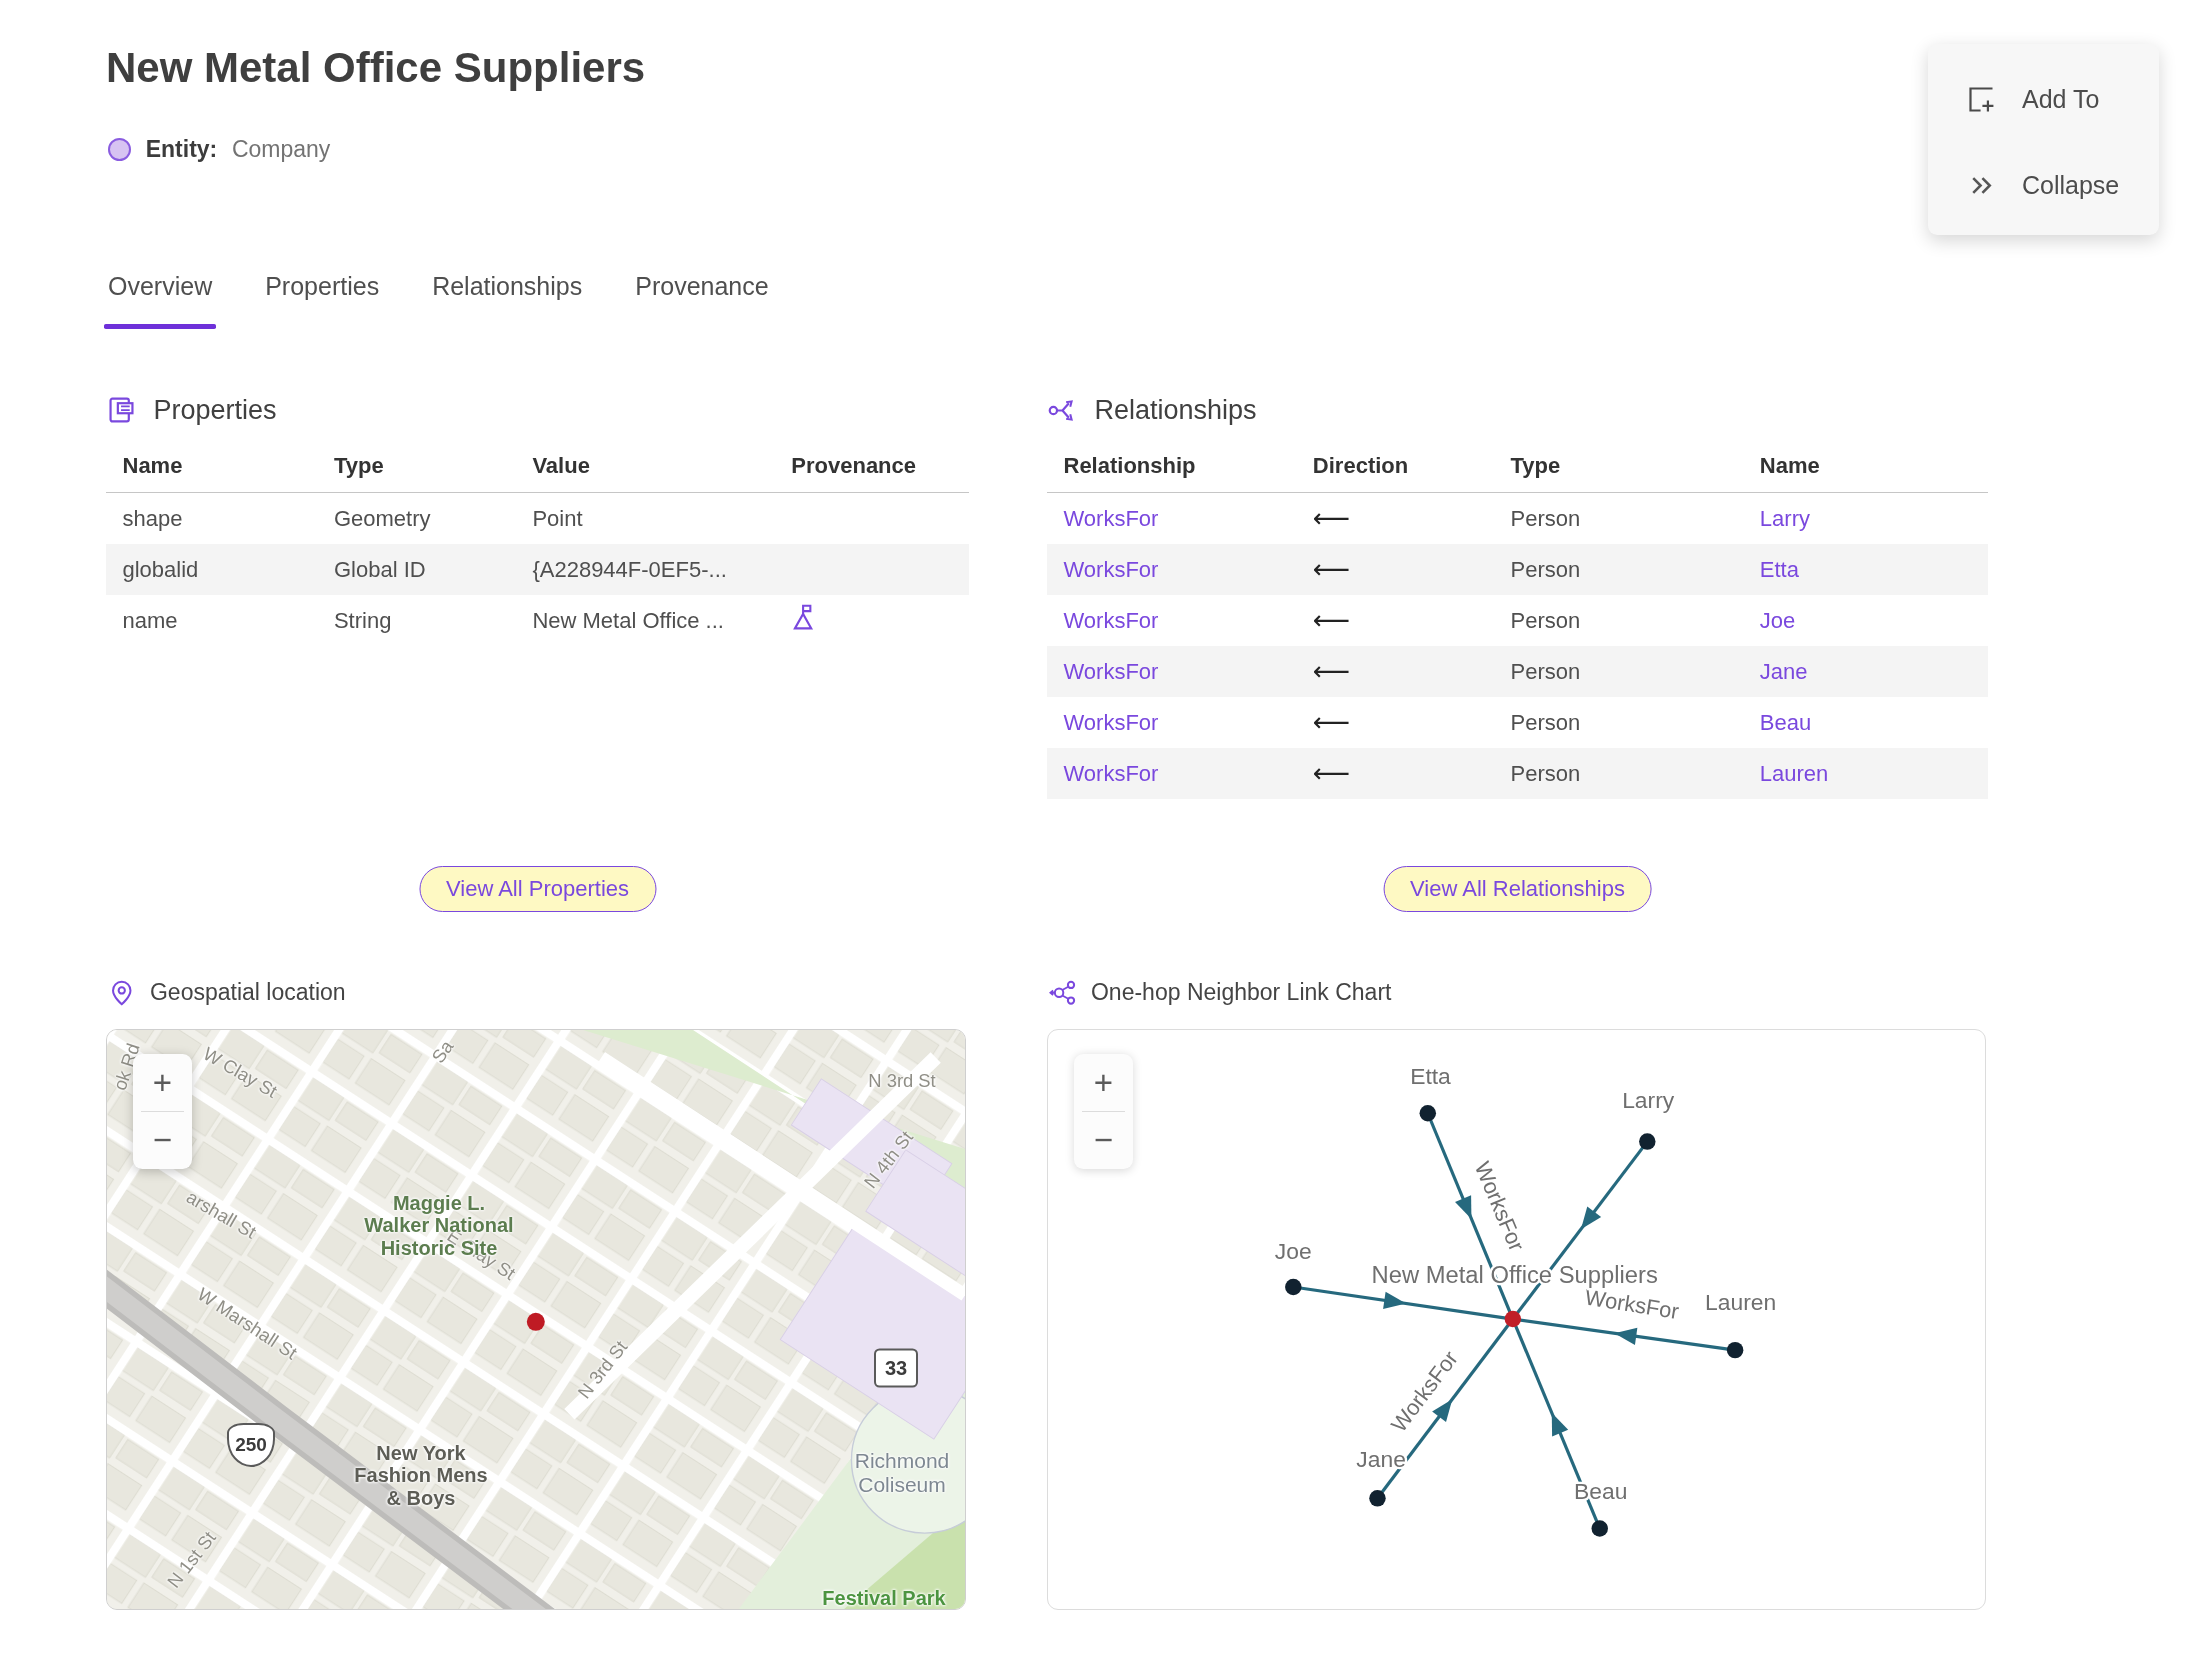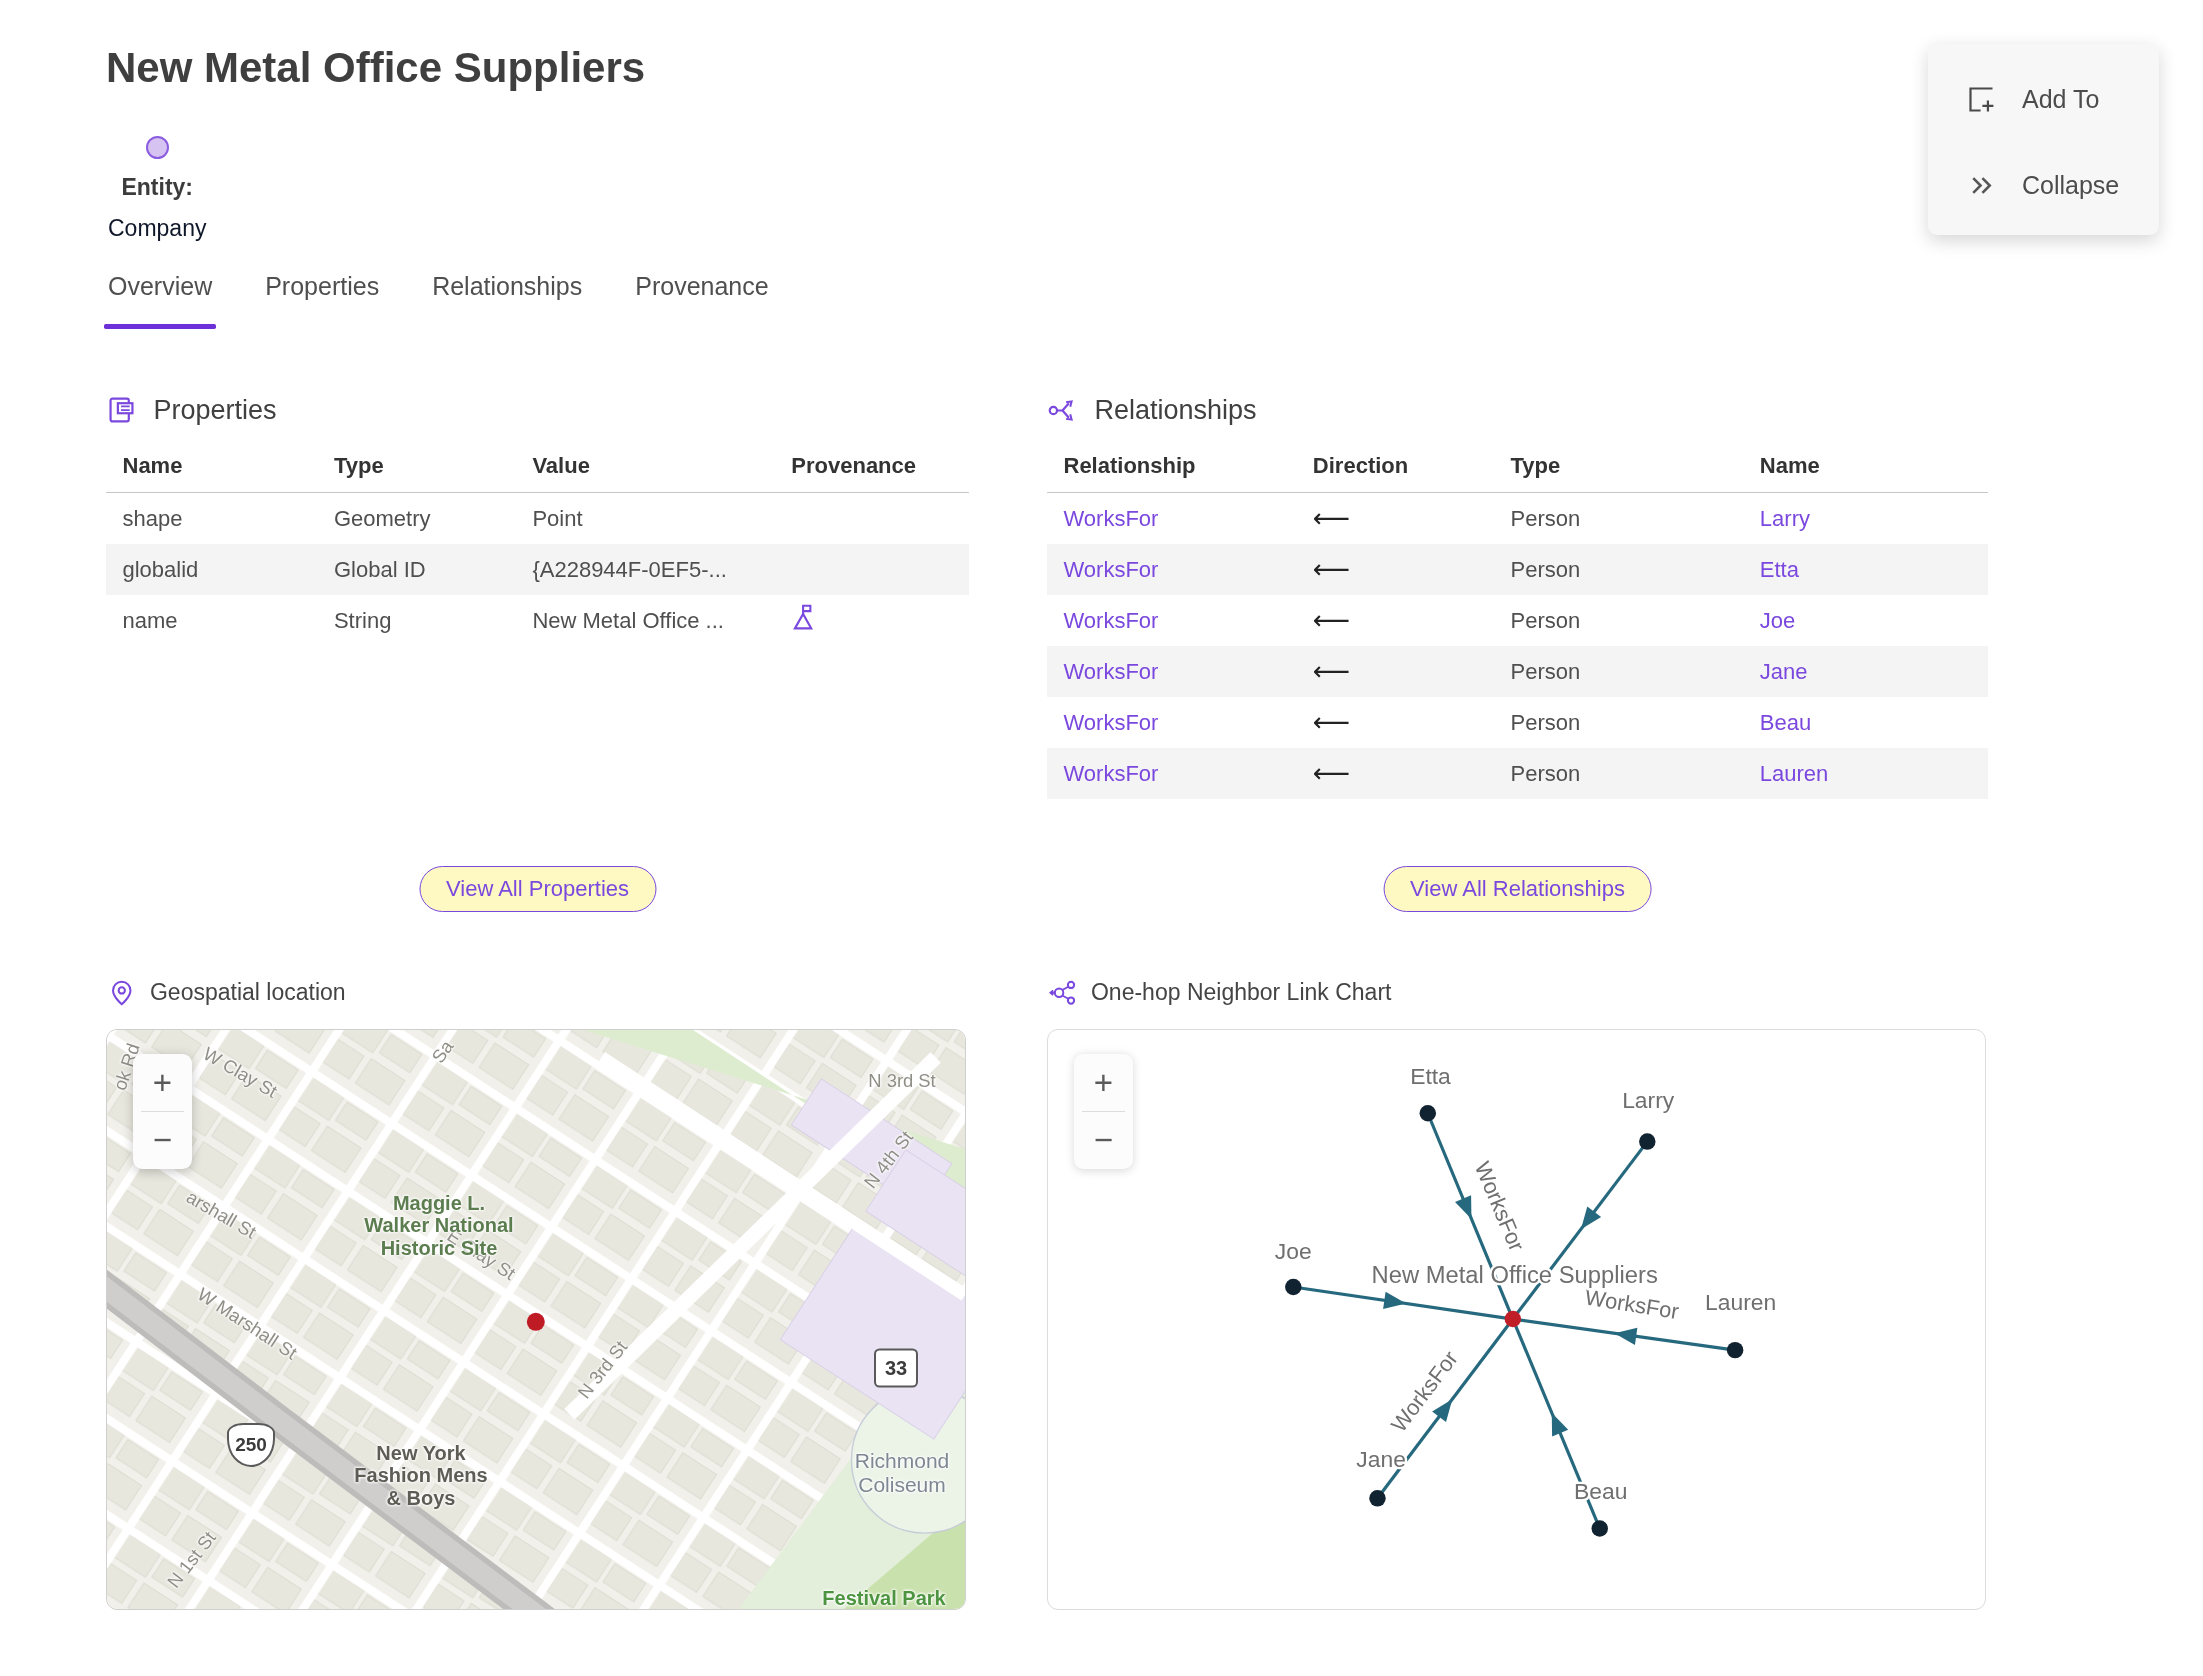--- a/index.html
+++ b/index.html
@@ -1,23 +1,23 @@
 <!DOCTYPE html>
 <html style="font-size:14.7px"><head>
 <meta charset="utf-8">
 <style>
   html,body{margin:0;padding:0;background:#ffffff;font-family:"Liberation Sans",sans-serif;}
   .page{position:relative;width:2204px;height:1677px;overflow:hidden;background:#fff;color:#4c4c4c;padding-left:8px;}
 
   
   .page-title{position:absolute;left:106px;top:44px;font-size:42px;font-weight:700;color:#3f3f3f;}
-  .entity-row{position:absolute;left:108px;top:136px;display:flex;align-items:center;gap:14.7px;font-size:23px;flex-direction:column;}
+  .entity-row{position:absolute;left:108px;top:136px;display:flex;align-items:center;gap:14.7px;font-size:23px;}
   .entity-dot{width:23px;height:23px;border-radius:50%;background:#d7c3f2;border:2.8px solid #8a5ce0;box-sizing:border-box;}
   .entity-label{font-weight:700;color:#3c3c3c;}
-  .entity-value{color:#0f172a;}
+  .entity-value{color:#737373;}
 
   
   .float-panel{position:absolute;left:1928px;top:44px;width:231px;height:191px;background:#f7f7f7;border-radius:9.2px;
     box-shadow:0 5.5px 18.4px rgba(0,0,0,.16);padding:0;box-sizing:border-box;}
   .fp-item{display:flex;align-items:center;gap:24px;margin-left:37px;font-size:25px;color:#4c4c4c;cursor:pointer;}
   .fp-item:nth-child(1){margin-top:39px;}
   .fp-item:nth-child(2){margin-top:53px;}
   .fp-icon{width:33px;height:33px;display:inline-flex;}
 
   

